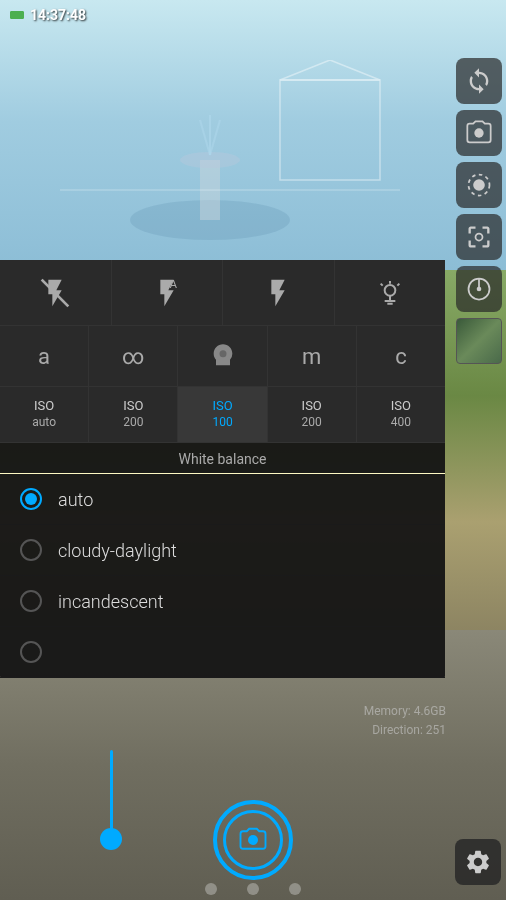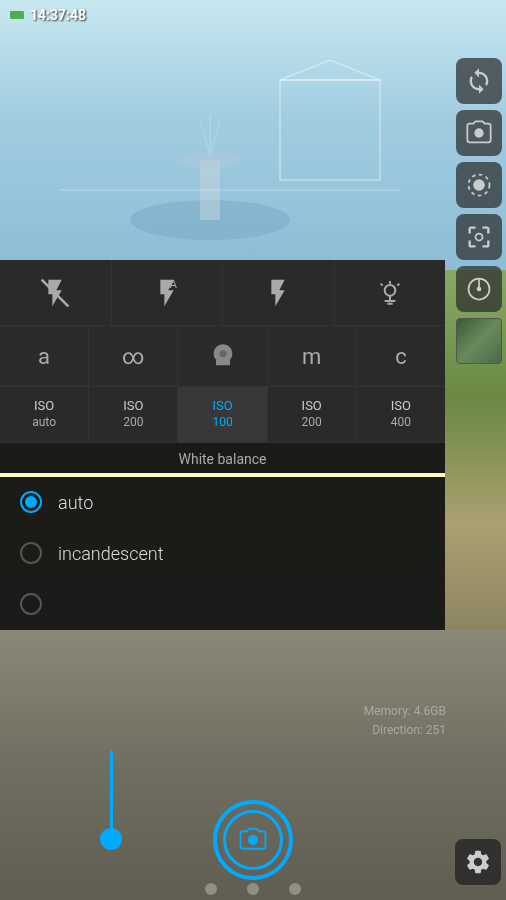--- a/index.html
+++ b/index.html
@@ -219,21 +219,21 @@
     
     .wb-section {
       padding: 0;
     }
 
     .wb-title {
       text-align: center;
       color: #aaa;
       font-size: 14px;
       padding: 8px 0 6px;
-      border-bottom: 4px solid #fef9c3;
+      border-bottom: 1px solid #fef9c3;
     }
 
     .wb-list {
       list-style: none;
     }
 
     .wb-item {
       display: flex;
       align-items: center;
       padding: 14px 20px;
@@ -523,20 +523,24 @@
     <div class="wb-title">White balance</div>
     <ul class="wb-list">
       <li class="wb-item">
         <div class="radio-circle selected">
           <div class="radio-inner"></div>
         </div>
         <span class="wb-label">auto</span>
       </li>
       <li class="wb-item">
         <div class="radio-circle"></div>
+        <span class="wb-label">cloudy-daylight</span>
+      </li>
+      <li class="wb-item">
+        <div class="radio-circle"></div>
         <span class="wb-label">incandescent</span>
       </li>
       <li class="wb-item">
         <div class="radio-circle"></div>
       </li>
     </ul>
   </div>
 </div>
 
 <div class="info-overlay">

